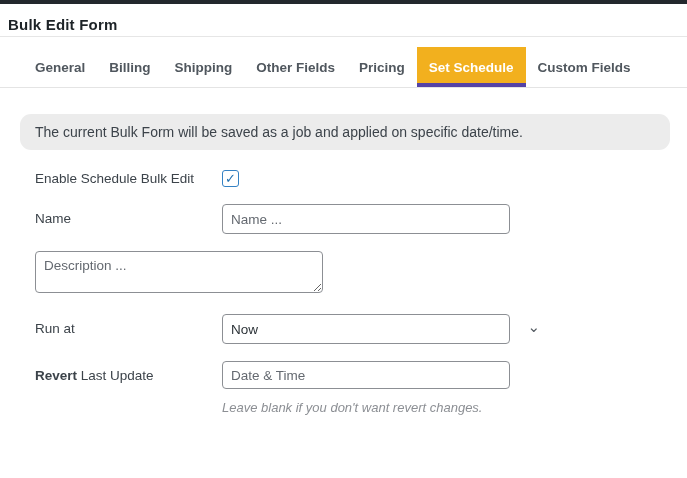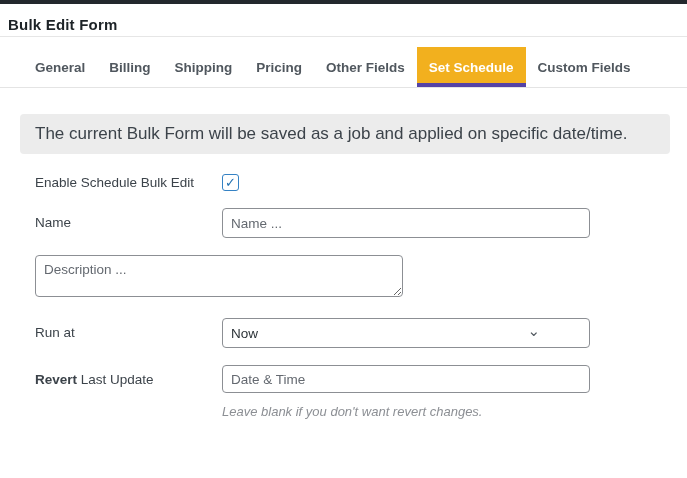--- a/index.html
+++ b/index.html
@@ -11,38 +11,38 @@
 
   .tabs { display:flex; align-items:flex-start; border-bottom:1px solid #e4e4e4;
           padding-left:23px; margin-top:10px; }
   .tab { padding:13px 12px 12px; font-size:13.5px; font-weight:600; color:#50575e;
          cursor:pointer; white-space:nowrap; }
   .tab.active { background:var(--accent-orange); color:#fff;
                 border-bottom:4px solid var(--accent-purple);
                 padding-bottom:8px; margin-bottom:-1px; }
 
   .content { padding:26px 17px 0 20px; }
-  .notice { background:#ececec; border-radius:4px; padding:10px 15px;
-            font-size:17px; color:#3c434a; }
+  .notice { background:#ececec; border-radius:11px; padding:10px 15px;
+            font-size:14px; color:#3c434a; }
 
   .form { margin:20px 0 0 15px; }
   .form-row { display:flex; align-items:flex-start; margin-bottom:17px; }
   .form-label { width:187px; flex:0 0 187px; font-size:13.5px; color:#3c434a;
                 padding-top:7px; }
   .form-row.checkbox-row .form-label { padding-top:1px; }
   .form-field { flex:0 0 328px; width:328px; }
 
   .checkbox { width:17px; height:17px; border:1.6px solid #3582c4; border-radius:3px;
               background:#fff; display:flex; align-items:center; justify-content:center;
               cursor:pointer; }
   .checkbox .check { color:#2271b1; font-size:13px; font-weight:bold; line-height:1;
                      transform:translateY(-0.5px); }
 
   input[type=text], textarea, select {
-    width:368px; border:1px solid #8c8f94; border-radius:4px; background:#fff;
+    width:288px; border:1px solid #8c8f94; border-radius:4px; background:#fff;
     font-family:"Liberation Sans","DejaVu Sans",sans-serif;
     font-size:13.5px; color:#2c3338; padding:6px 8px; outline:none;
   }
   input[type=text] { height:30px; }
   textarea { height:42px; resize:vertical; }
   input::placeholder, textarea::placeholder { color:#646970; opacity:1; }
 
   .select-wrap { position:relative; width:328px; }
   select { height:30px; appearance:none; -webkit-appearance:none; -moz-appearance:none;
            padding-right:28px; cursor:pointer; }
@@ -60,22 +60,22 @@
 <div class="admin-bar"></div>
 
 <div class="title-bar">
   <span class="page-title">Bulk Edit Form</span>
 </div>
 
 <div class="tabs">
   <div class="tab">General</div>
   <div class="tab">Billing</div>
   <div class="tab">Shipping</div>
+  <div class="tab">Other Fields</div>
   <div class="tab">Pricing</div>
-  <div class="tab">Other Fields</div>
   <div class="tab active">Set Schedule</div>
   <div class="tab">Custom Fields</div>
 </div>
 
 <div class="content">
 
   <div class="notice">The current Bulk Form will be saved as a job and applied on specific date/time.</div>
 
   <div class="form">
 

